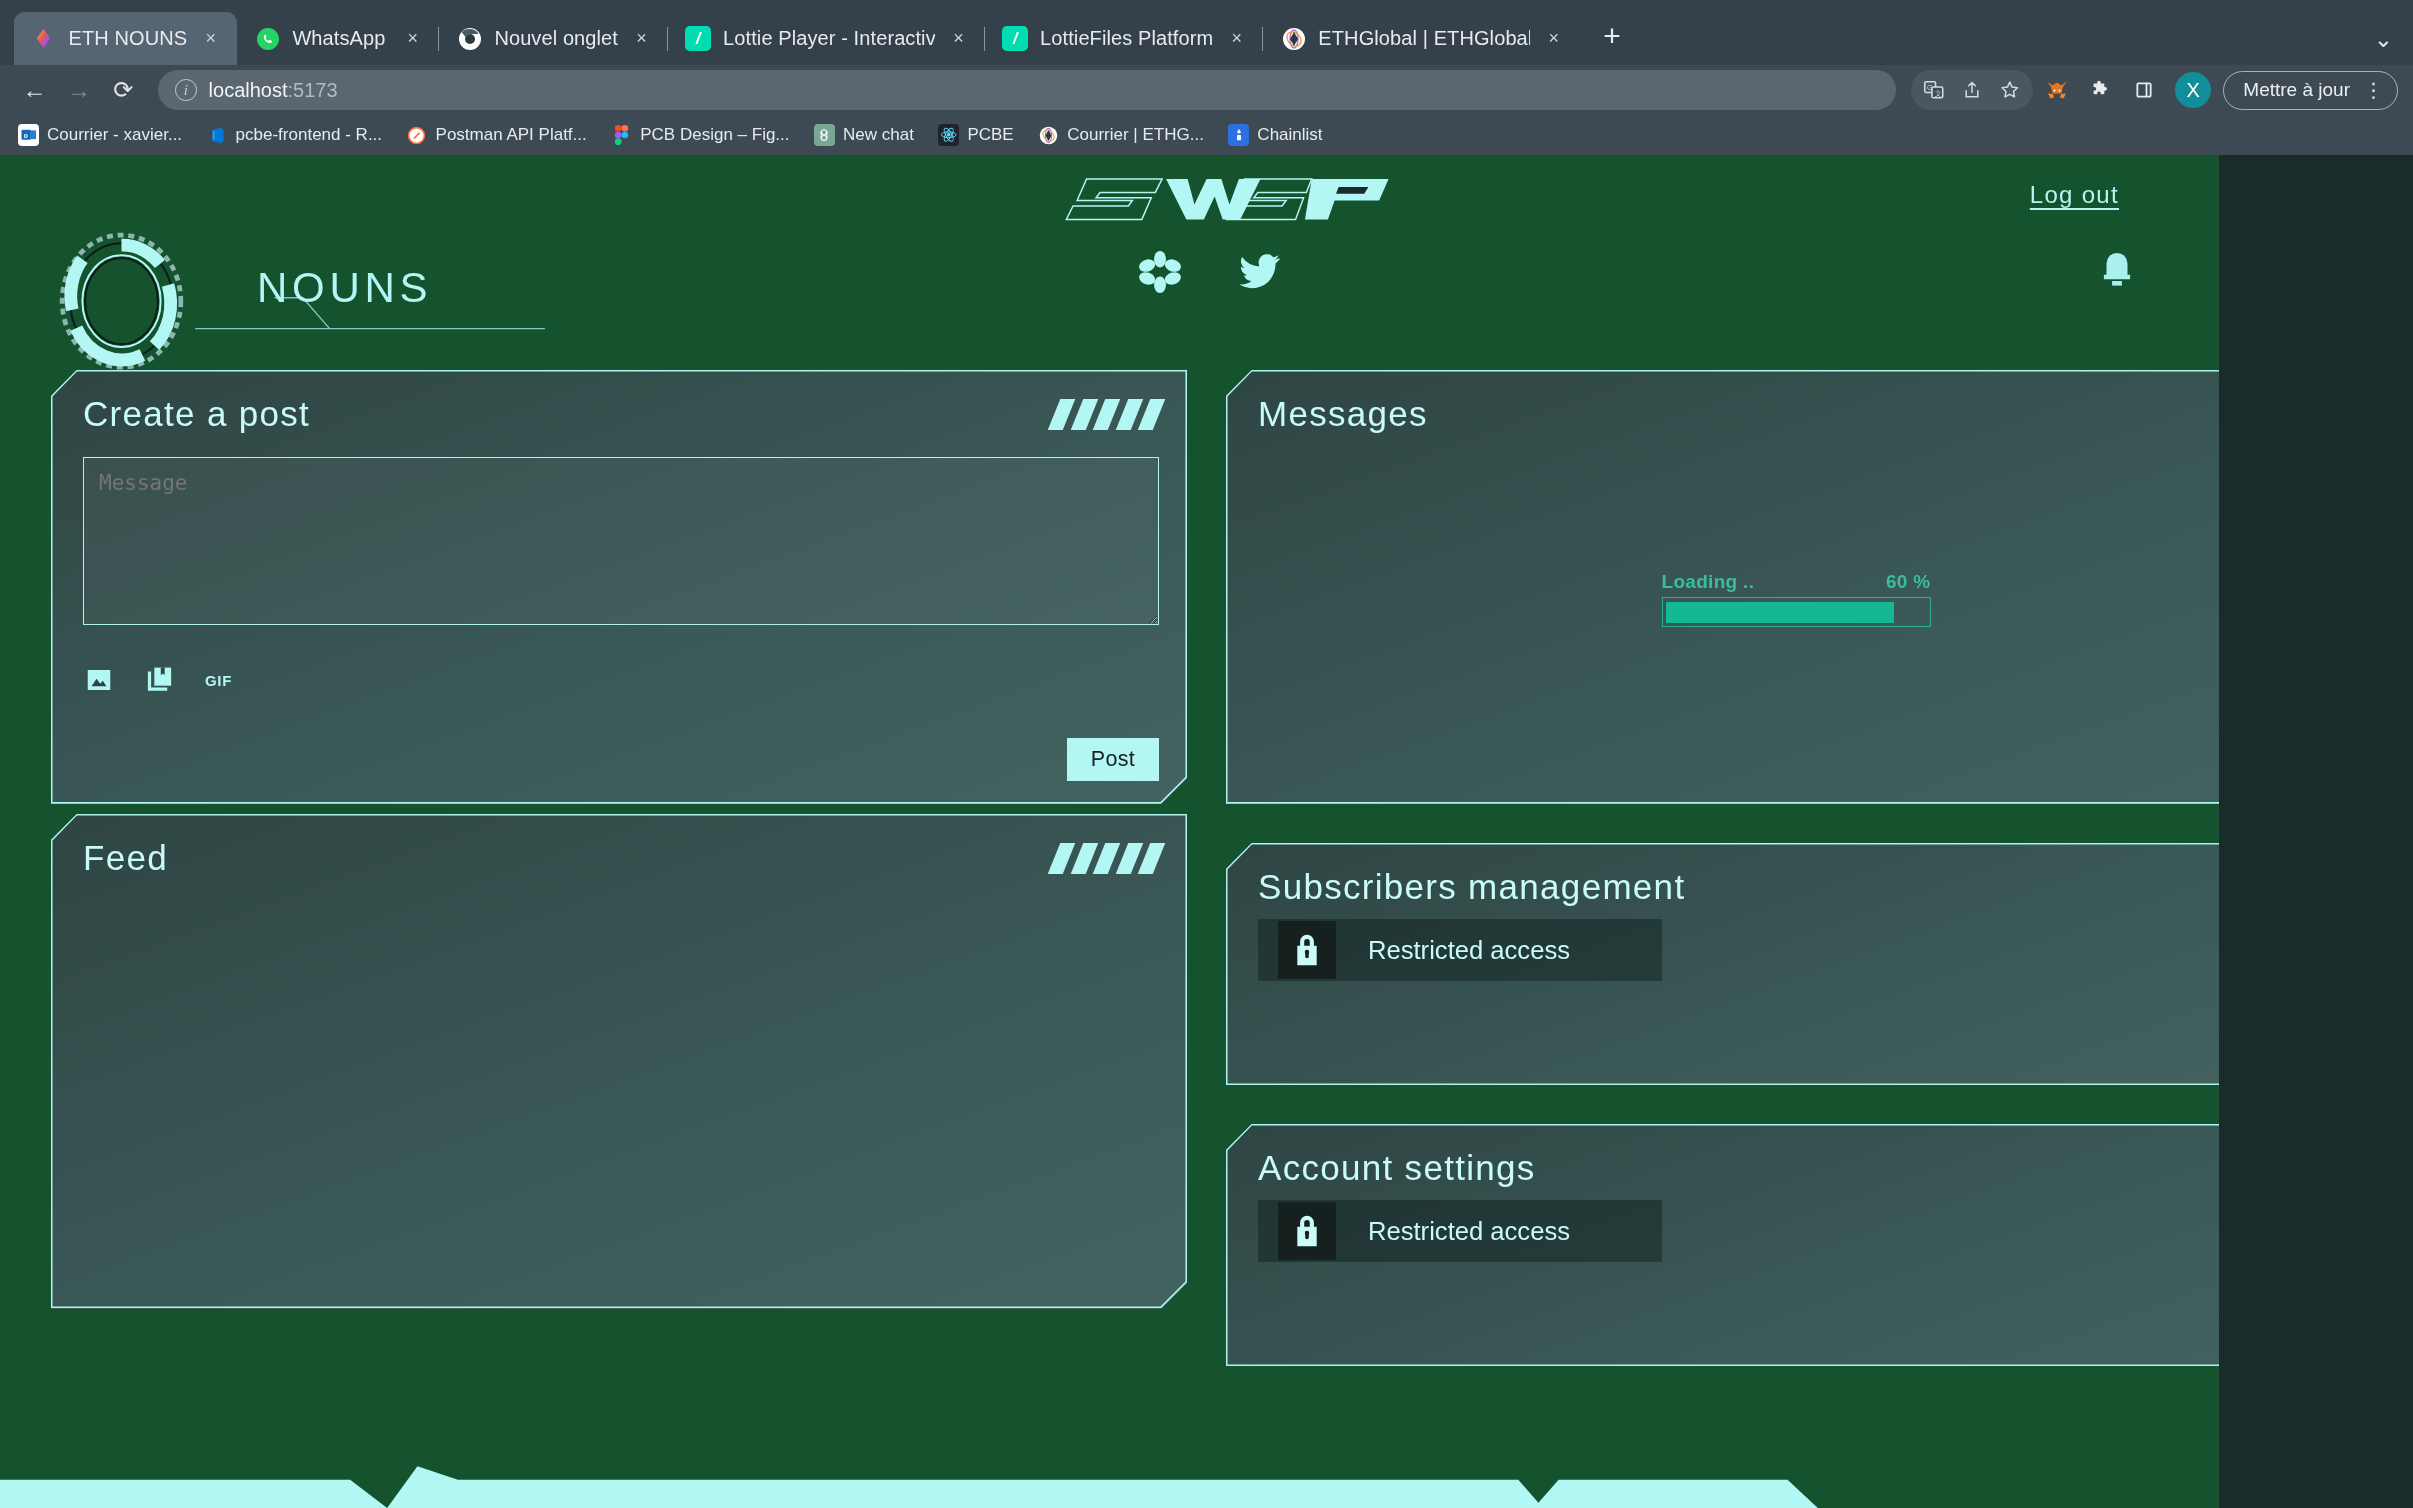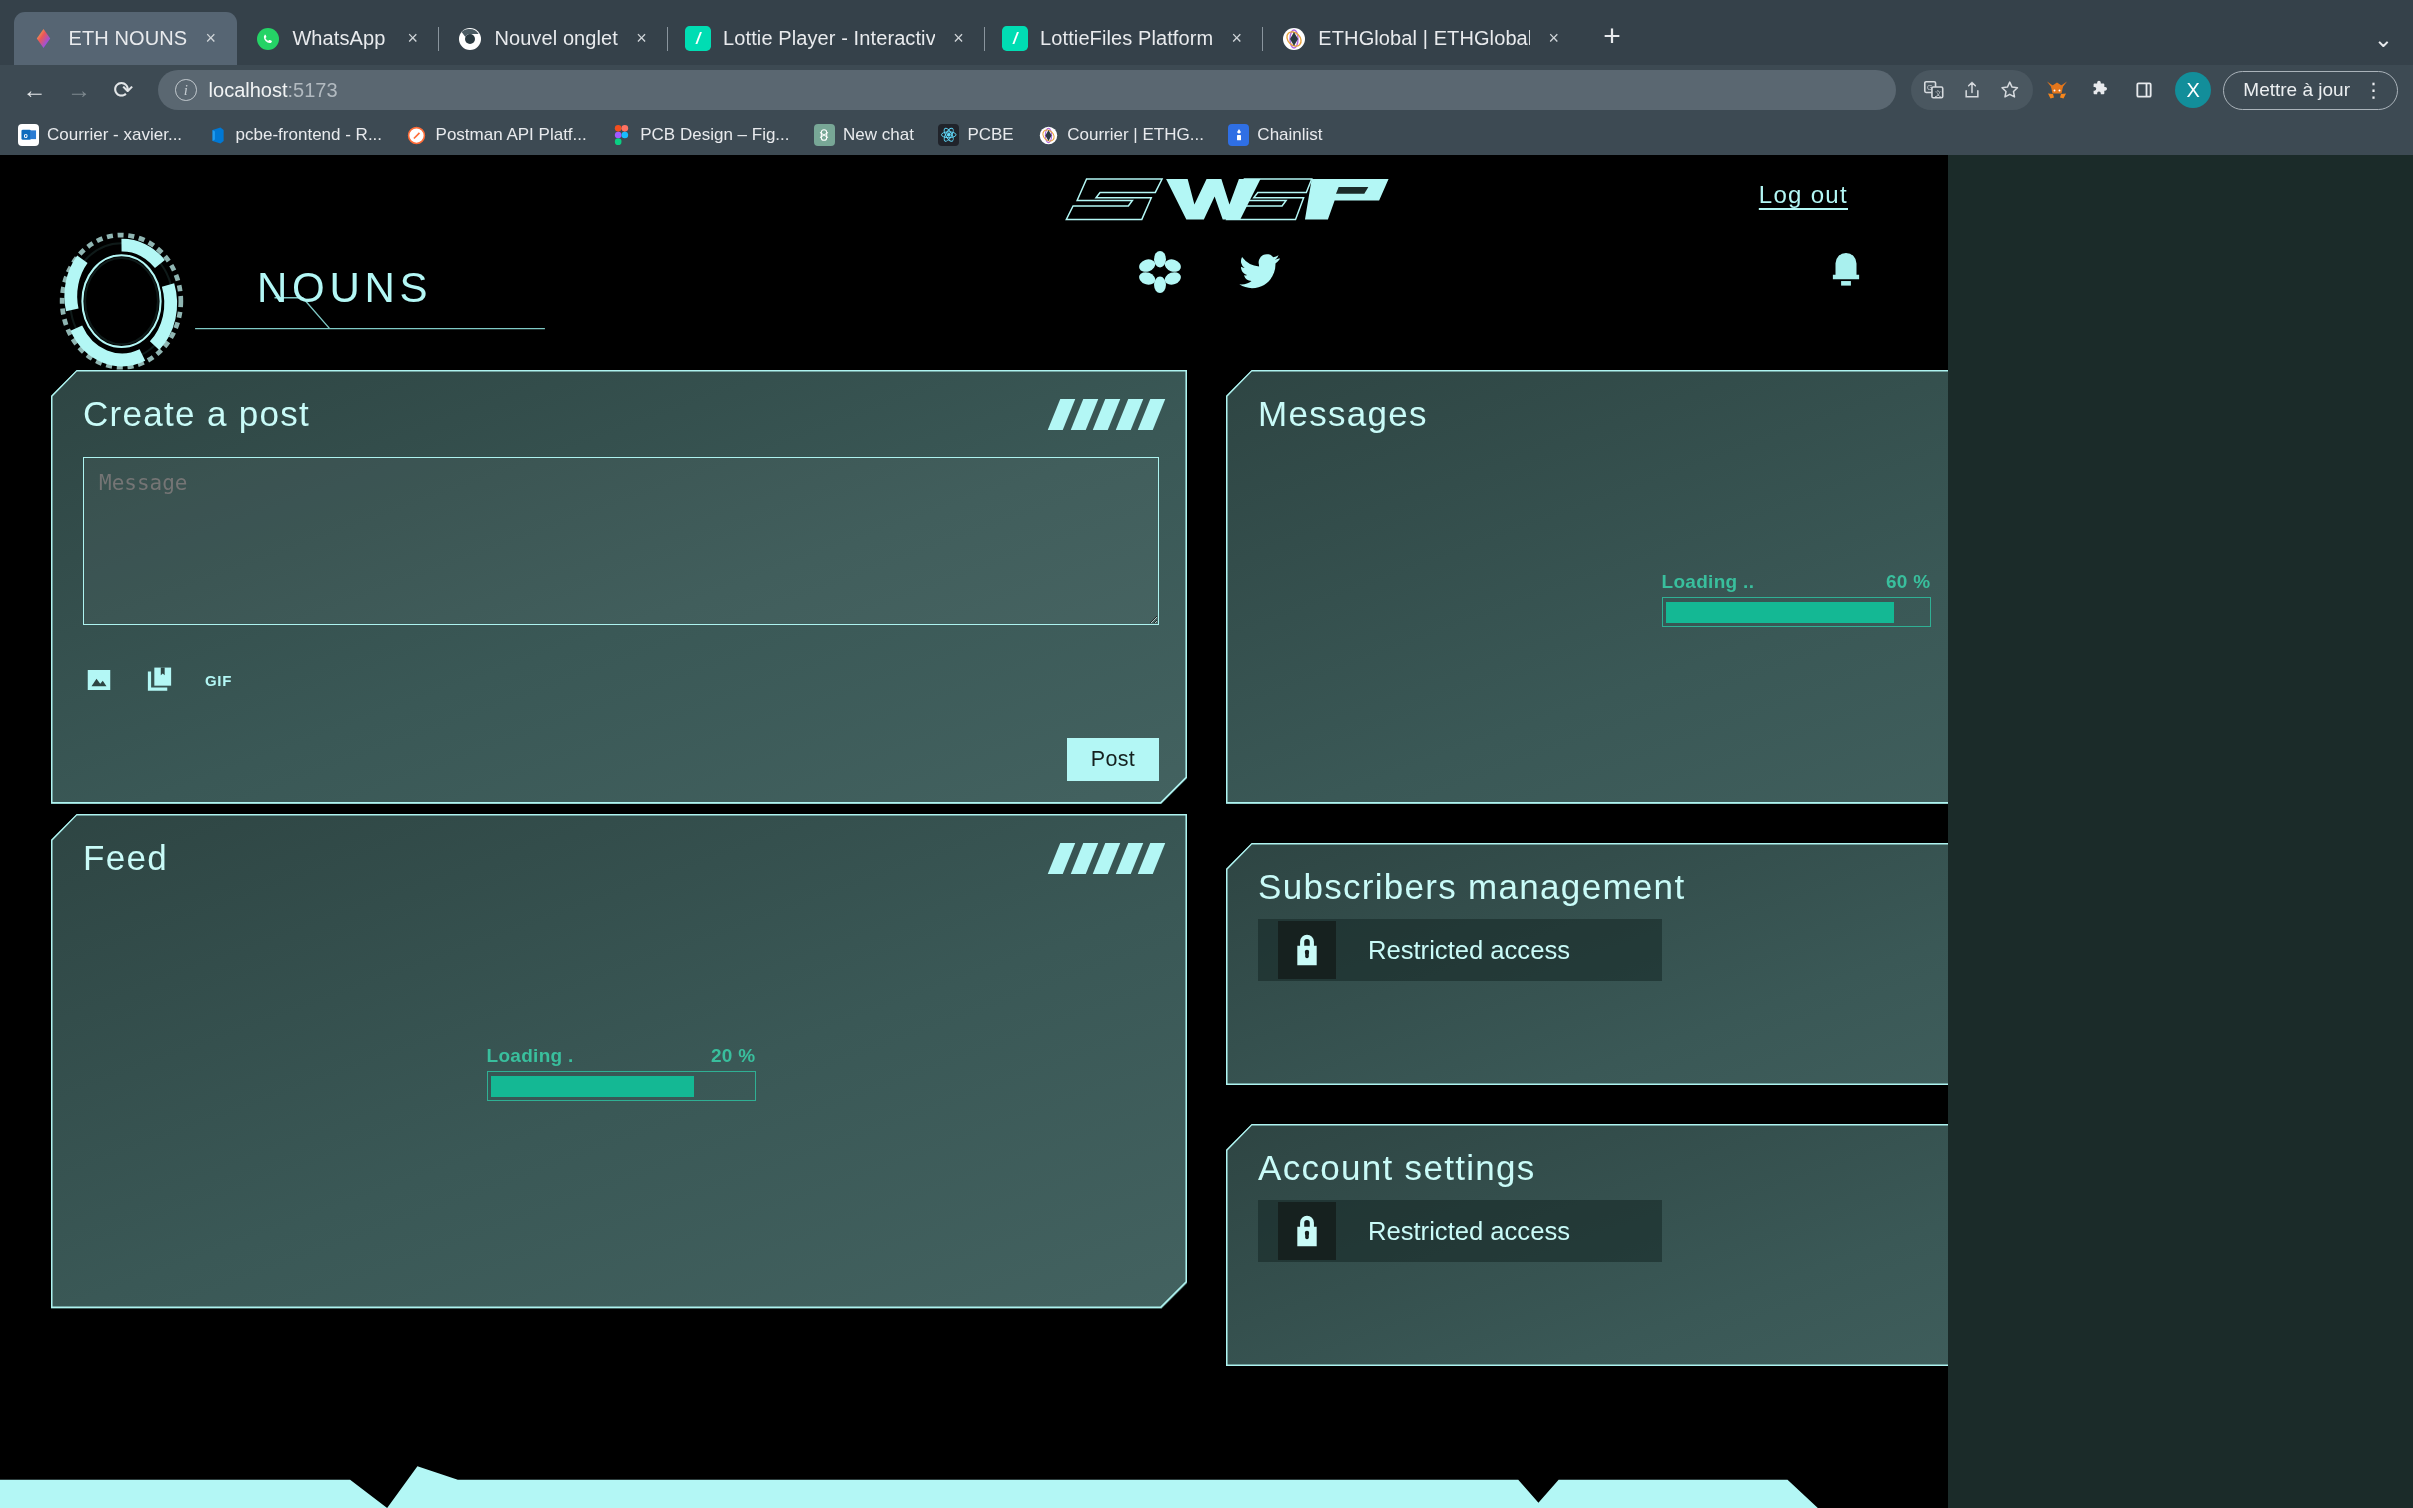--- a/index.html
+++ b/index.html
@@ -101,22 +101,22 @@
   .bm { display: flex; align-items: center; gap: 8px; color: #e8eaed;
         font-size: 17px; white-space: nowrap; }
   .bm .bm-ico {
     width: 21.5px; height: 21.5px; flex: 0 0 21.5px; border-radius: 4px;
     display: flex; align-items: center; justify-content: center;
     font-size: 12.8px; color: #fff; overflow: hidden;
   }
 
   
   .app {
-    position: relative; width: 1948px; height: 1353px;
-    background: #000000; overflow: hidden;
+    position: relative; width: 2219px; height: 1353px;
+    background: #14532d; overflow: hidden;
   }
 
   .app-top { position: relative; height: 81px; }
   .brand-logo {
     position: absolute; left: 1007px; top: 9.4px; width: 391px; height: 65px;
   }
   .logout {
     position: absolute; right: 100px; top: 25.6px;
     color: #b3f7f5; font-size: 24px; letter-spacing: 1.3px;
     text-decoration: underline; text-underline-offset: 4.7px;
@@ -563,31 +563,20 @@
         <div class="panel-head">
           <h2 class="panel-title">Feed</h2>
           <span class="stripes">
             <i></i>
               <i></i>
               <i></i>
               <i></i>
               <i></i>
           </span>
         </div>
-        <div class="center-box" style="height:377px">
-          <div class="loader">
-            <div class="loader-head">
-              <span>Loading .</span>
-              <span>20 %</span>
-            </div>
-            <div class="loader-track">
-              <div class="loader-fill" id="feed-fill" style="width: 78%;"></div>
-            </div>
-          </div>
-        </div>
       </section>
     </div>
 
     <div class="col col-right">
 
       <section class="panel" style="height:434px">
         <svg class="edge" viewBox="0 0 1690 645" preserveAspectRatio="none">
           <polygon points="38,1 1689,1 1689,606 1651,644 1,644 1,39" fill="none" stroke="#aef3f0" stroke-width="2.5"></polygon>
         </svg>
         <div class="panel-head">

